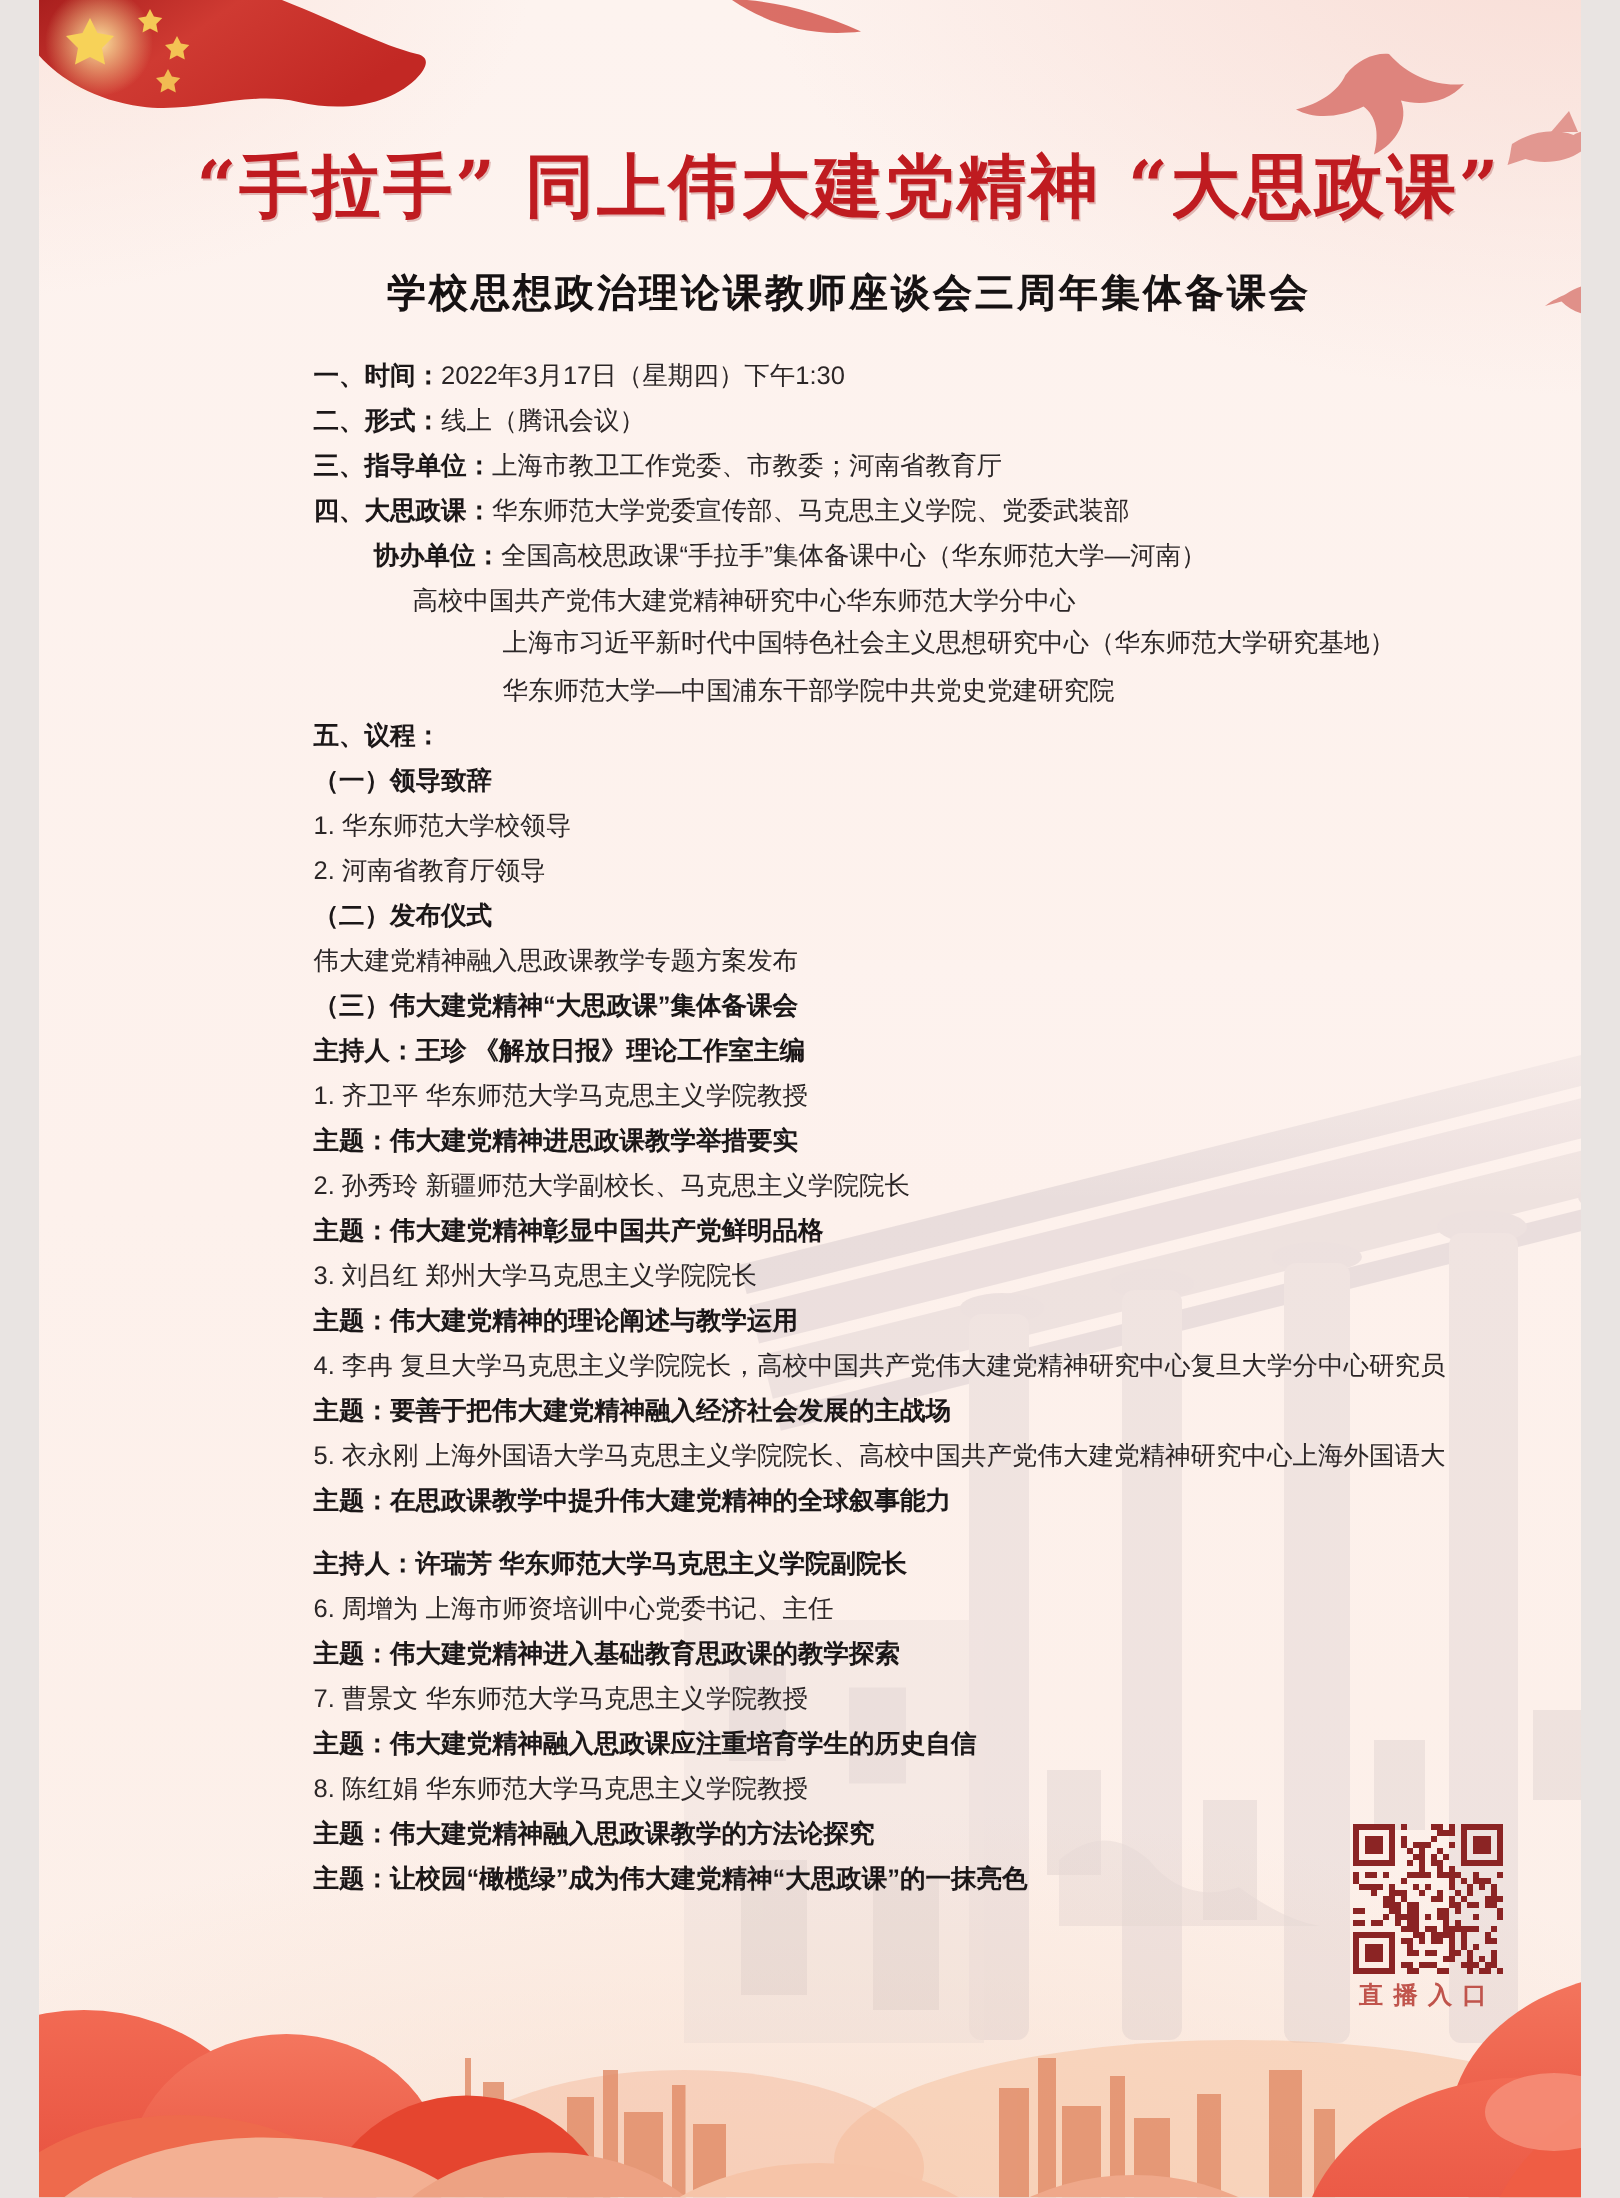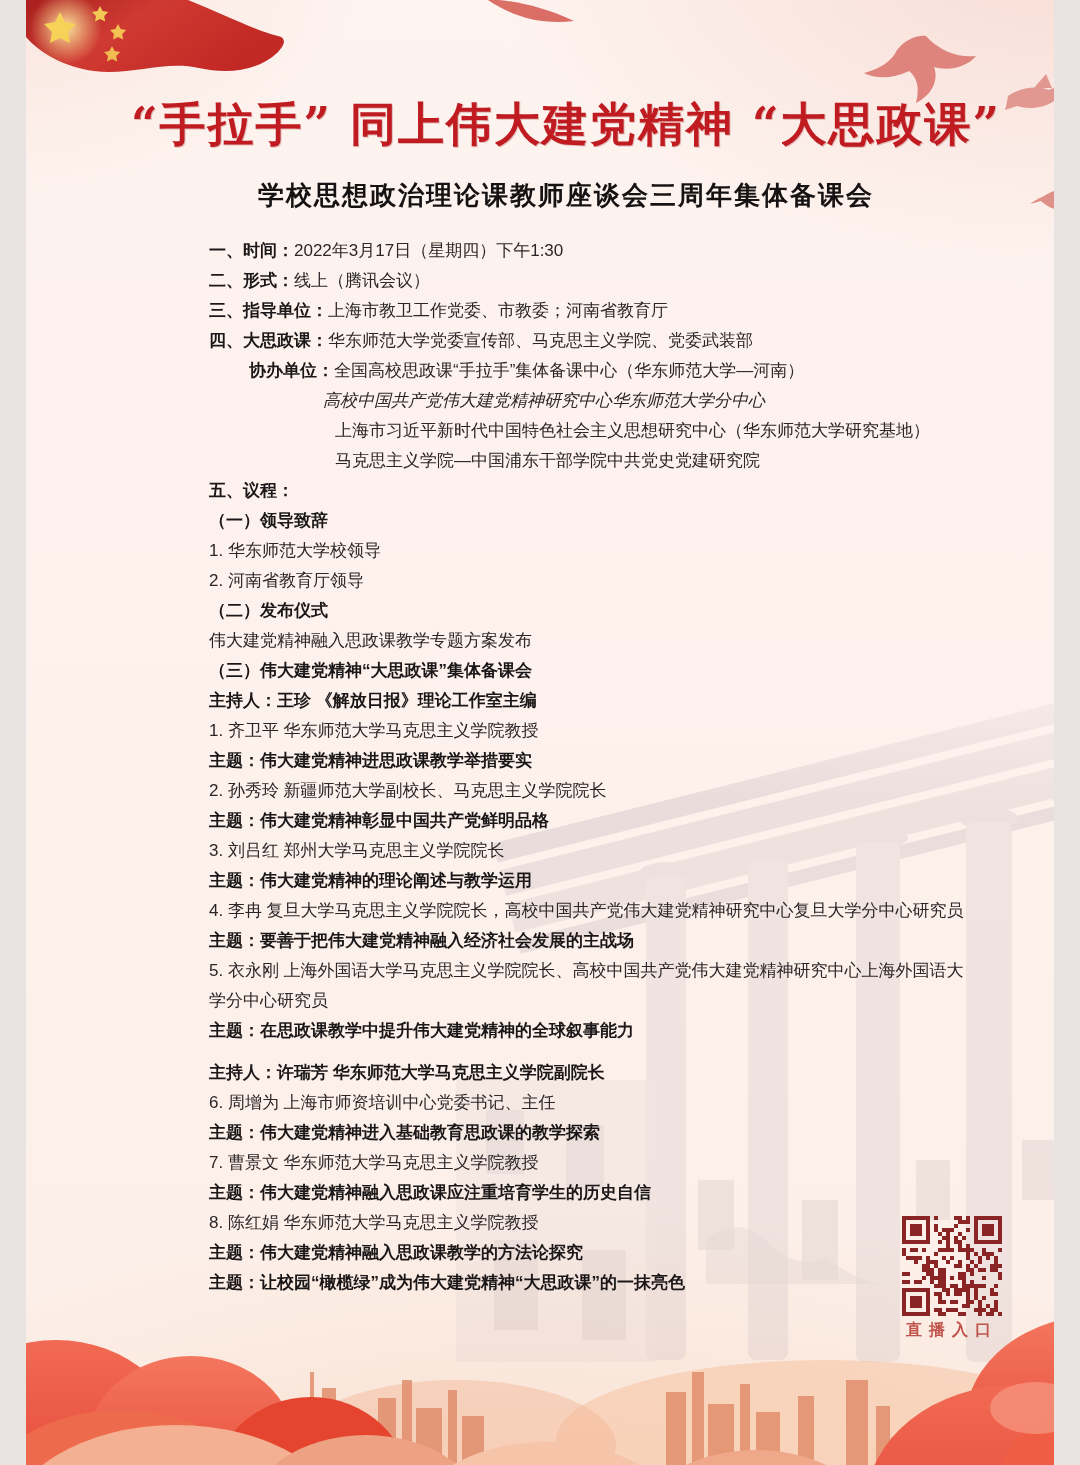--- a/index.html
+++ b/index.html
@@ -125,41 +125,40 @@
 
   <div class="title">“手拉手” 同上伟大建党精神 “大思政课”</div>
   <div class="subtitle">学校思想政治理论课教师座谈会三周年集体备课会</div>
 
   <div class="body-lines">
       <div class="line"><span class="b">一、时间：</span><span>2022年3月17日（星期四）下午1:30</span></div>
       <div class="line"><span class="b">二、形式：</span><span>线上（腾讯会议）</span></div>
       <div class="line"><span class="b">三、指导单位：</span><span>上海市教卫工作党委、市教委；河南省教育厅</span></div>
       <div class="line"><span class="b">四、大思政课：</span><span>华东师范大学党委宣传部、马克思主义学院、党委武装部</span></div>
       <div class="line" style="margin-left: 40px;"><span class="b">协办单位：</span><span>全国高校思政课“手拉手”集体备课中心（华东师范大学—河南）</span></div>
-      <div class="line" style="margin-left: 114px; font-style: italic;"><span>高校中国共产党伟大建党精神研究中心华东师范大学分中心</span></div>
-      <div class="line" style="margin-left: 126px;"><span>上海市习近平新时代中国特色社会主义思想研究中心（华东师范大学研究基地）</span></div>
-      <div class="line" style="margin-left: 126px;"><span>马克思主义学院—中国浦东干部学院中共党史党建研究院</span></div>
+      <div class="line" style="margin-left: 66px;"><span>高校中国共产党伟大建党精神研究中心华东师范大学分中心</span></div>
+      <div class="line" style="margin-left: 126px; font-family: Liberation Mono, monospace;"><span>上海市习近平新时代中国特色社会主义思想研究中心（华东师范大学研究基地）</span></div>
+      <div class="line" style="margin-left: 126px;"><span>华东师范大学—中国浦东干部学院中共党史党建研究院</span></div>
       <div class="line"><span class="b">五、议程：</span></div>
       <div class="line"><span class="b">（一）领导致辞</span></div>
       <div class="line"><span>1. 华东师范大学校领导</span></div>
       <div class="line"><span>2. 河南省教育厅领导</span></div>
       <div class="line"><span class="b">（二）发布仪式</span></div>
       <div class="line"><span>伟大建党精神融入思政课教学专题方案发布</span></div>
       <div class="line"><span class="b">（三）伟大建党精神“大思政课”集体备课会</span></div>
       <div class="line"><span class="b">主持人：王珍 《解放日报》理论工作室主编</span></div>
       <div class="line"><span>1. 齐卫平 华东师范大学马克思主义学院教授</span></div>
       <div class="line"><span class="b">主题：伟大建党精神进思政课教学举措要实</span></div>
       <div class="line"><span>2. 孙秀玲 新疆师范大学副校长、马克思主义学院院长</span></div>
       <div class="line"><span class="b">主题：伟大建党精神彰显中国共产党鲜明品格</span></div>
       <div class="line"><span>3. 刘吕红 郑州大学马克思主义学院院长</span></div>
       <div class="line"><span class="b">主题：伟大建党精神的理论阐述与教学运用</span></div>
       <div class="line"><span>4. 李冉 复旦大学马克思主义学院院长，高校中国共产党伟大建党精神研究中心复旦大学分中心研究员</span></div>
       <div class="line"><span class="b">主题：要善于把伟大建党精神融入经济社会发展的主战场</span></div>
       <div class="line"><span>5. 衣永刚 上海外国语大学马克思主义学院院长、高校中国共产党伟大建党精神研究中心上海外国语大</span></div>
-      <div class="line"><span>学分中心研究员</span></div>
       <div class="line"><span class="b">主题：在思政课教学中提升伟大建党精神的全球叙事能力</span></div>
       <div class="line" style="margin-top: 12px;"><span class="b">主持人：许瑞芳 华东师范大学马克思主义学院副院长</span></div>
       <div class="line"><span>6. 周增为 上海市师资培训中心党委书记、主任</span></div>
       <div class="line"><span class="b">主题：伟大建党精神进入基础教育思政课的教学探索</span></div>
       <div class="line"><span>7. 曹景文 华东师范大学马克思主义学院教授</span></div>
       <div class="line"><span class="b">主题：伟大建党精神融入思政课应注重培育学生的历史自信</span></div>
       <div class="line"><span>8. 陈红娟 华东师范大学马克思主义学院教授</span></div>
       <div class="line"><span class="b">主题：伟大建党精神融入思政课教学的方法论探究</span></div>
       <div class="line"><span class="b">主题：让校园“橄榄绿”成为伟大建党精神“大思政课”的一抹亮色</span></div>
     </div>

